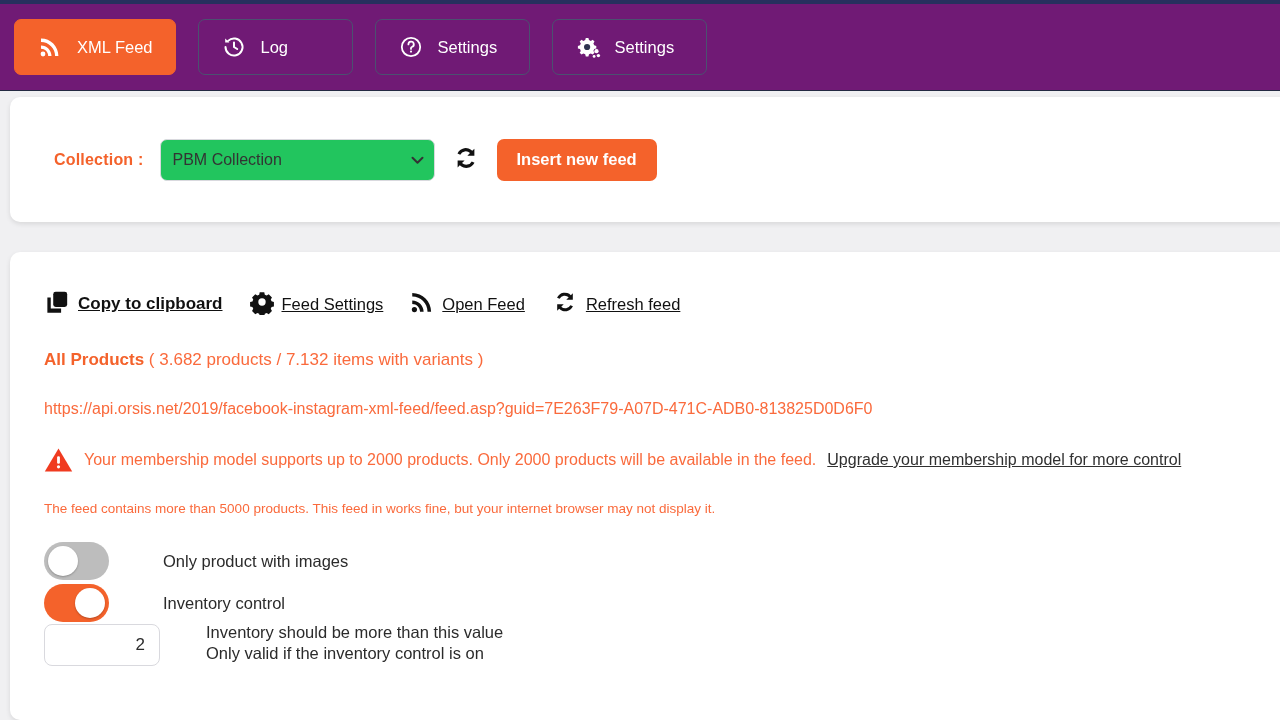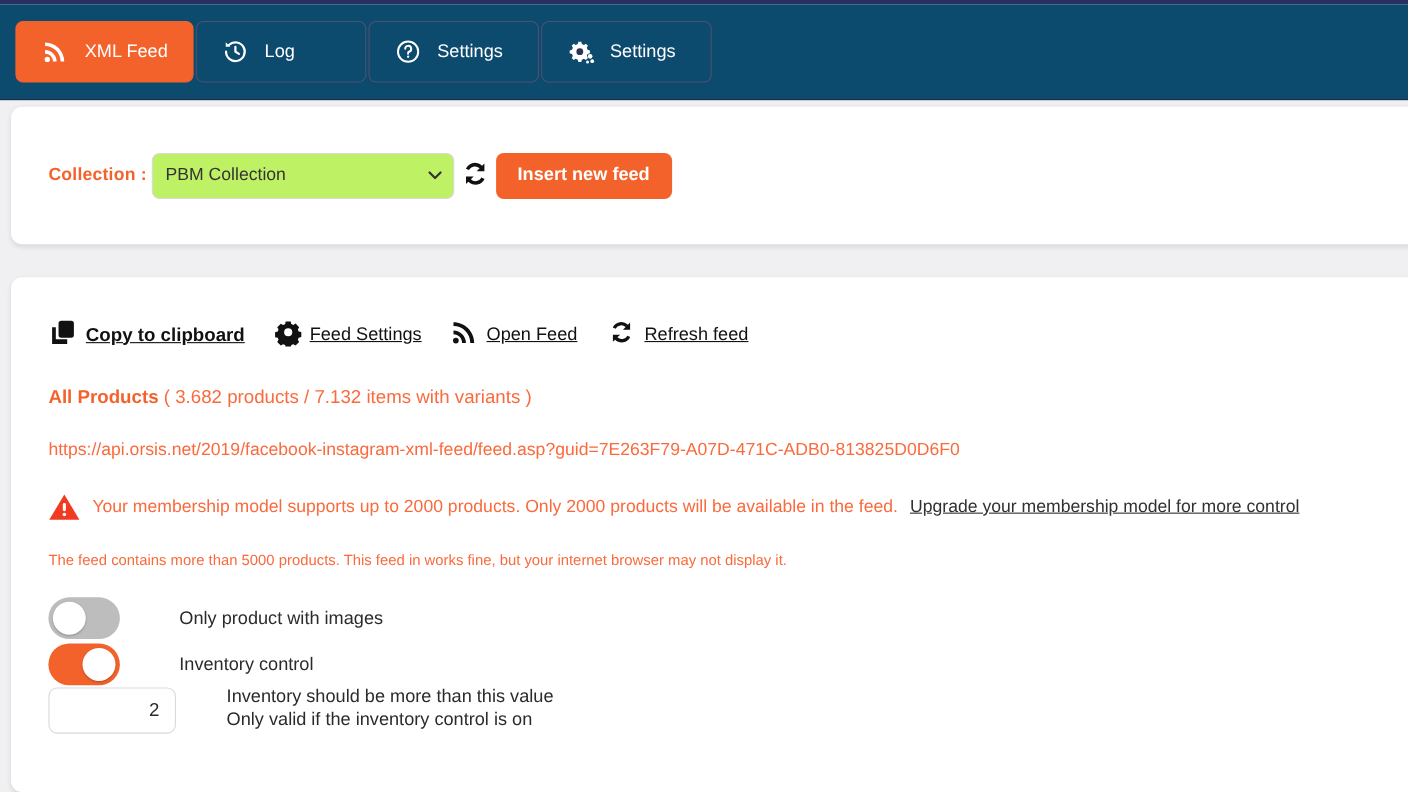--- a/index.html
+++ b/index.html
@@ -13,25 +13,25 @@
   }
 
   
   .top-strip {
     height: 4px;
     background: #27305e;
     width: 100%;
   }
   .navbar {
     height: 87px;
-    background: #0c4a6e;
+    background: #701a75;
     display: flex;
     align-items: center;
     padding: 0 14px;
-    gap: 2px;
+    gap: 22px;
     border-bottom: 1px solid #242a42;
   }
   .nav-btn {
     height: 56px;
     min-width: 155px;
     border: 1px solid #4b5170;
     border-radius: 7px;
     display: flex;
     align-items: center;
     gap: 14px;
@@ -73,35 +73,35 @@
   #feed-card {
     margin-top: 30px;
     height: 468px;
     padding: 36px 0 0 34px;
   }
 
   
   .collection-row {
     display: flex;
     align-items: center;
-    gap: 4px;
-    padding-left: 34px;
+    gap: 16px;
+    padding-left: 44px;
   }
   .collection-label {
     color: #f4622b;
     font-weight: bold;
     font-size: 16px;
     letter-spacing: .2px;
   }
   .collection-select {
     width: 275px;
     height: 42px;
     border: 1px solid #d9d9de;
     border-radius: 7px;
-    background: #bef264;
+    background: #22c55e;
     font-size: 16px;
     color: #333;
     padding: 0 30px 0 12px;
     font-family: "Liberation Sans", sans-serif;
     appearance: none;
     -webkit-appearance: none;
     cursor: pointer;
   }
   .select-wrap { position: relative; display: inline-flex; }
   .select-chevron {

